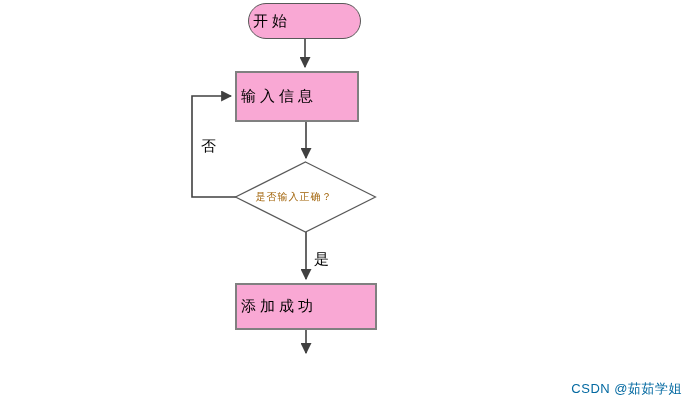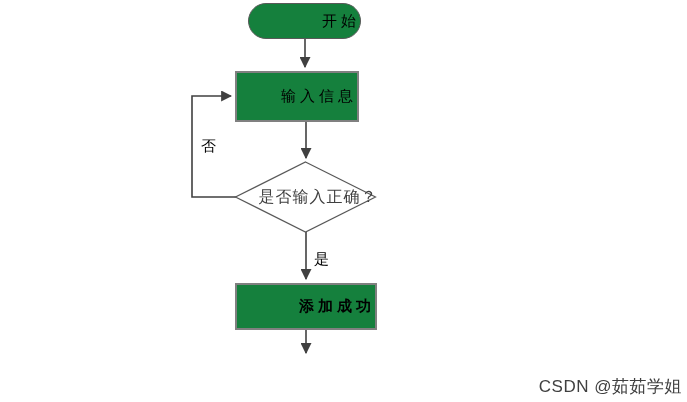--- a/index.html
+++ b/index.html
@@ -20,69 +20,69 @@
     left: 0;
     top: 0;
     width: 687px;
     height: 402px;
   }
   .node {
     position: absolute;
     box-sizing: border-box;
     display: flex;
     align-items: center;
-    justify-content: flex-end;
-    background: #15803d;
+    justify-content: flex-start;
+    background: #f9a8d4;
     color: #000000;
     font-size: 15px;
     letter-spacing: 4px;
     padding-left: 4px; 
     white-space: nowrap;
   }
   .terminator {
     border: 1px solid #595959;
     border-radius: 20px;
   }
   .process {
     border: 2px solid #808080;
   }
   .node-start  { left: 248px; top: 3px;   width: 113px; height: 36px; }
   .node-input  { left: 235px; top: 71px;  width: 124px; height: 51px; }
-  .node-success{ left: 235px; top: 283px; width: 142px; height: 47px; font-weight: bold; }
+  .node-success{ left: 235px; top: 283px; width: 142px; height: 47px; }
   .node-end    { left: 249px; top: 357px; width: 116px; height: 39px; }
   .decision-label {
     position: absolute;
-    left: 248px;
+    left: 224px;
     top: 182px;
     width: 140px;
     height: 30px;
     display: flex;
     align-items: center;
     justify-content: center;
-    color: #404040;
-    font-size: 16px;
+    color: #a16207;
+    font-size: 10px;
     letter-spacing: 1px;
     background: transparent;
     white-space: nowrap;
   }
   .edge-label {
     position: absolute;
     color: #000000;
     font-size: 15px;
     background: #ffffff;
     line-height: 1;
   }
   .edge-label-yes { left: 314px; top: 251px; }
   .edge-label-no  { left: 201px; top: 138px; }
   .watermark {
     position: absolute;
     right: 5px;
     bottom: 4px;
-    color: #404040;
-    font-size: 17px;
+    color: #0369a1;
+    font-size: 13px;
     letter-spacing: 0.5px;
   }
 </style>
 </head>
 <body>
 
 <div class="canvas">
 
   <svg class="connector-layer" width="687" height="402" viewBox="0 0 687 402" xmlns="http://www.w3.org/2000/svg">
     <defs>

